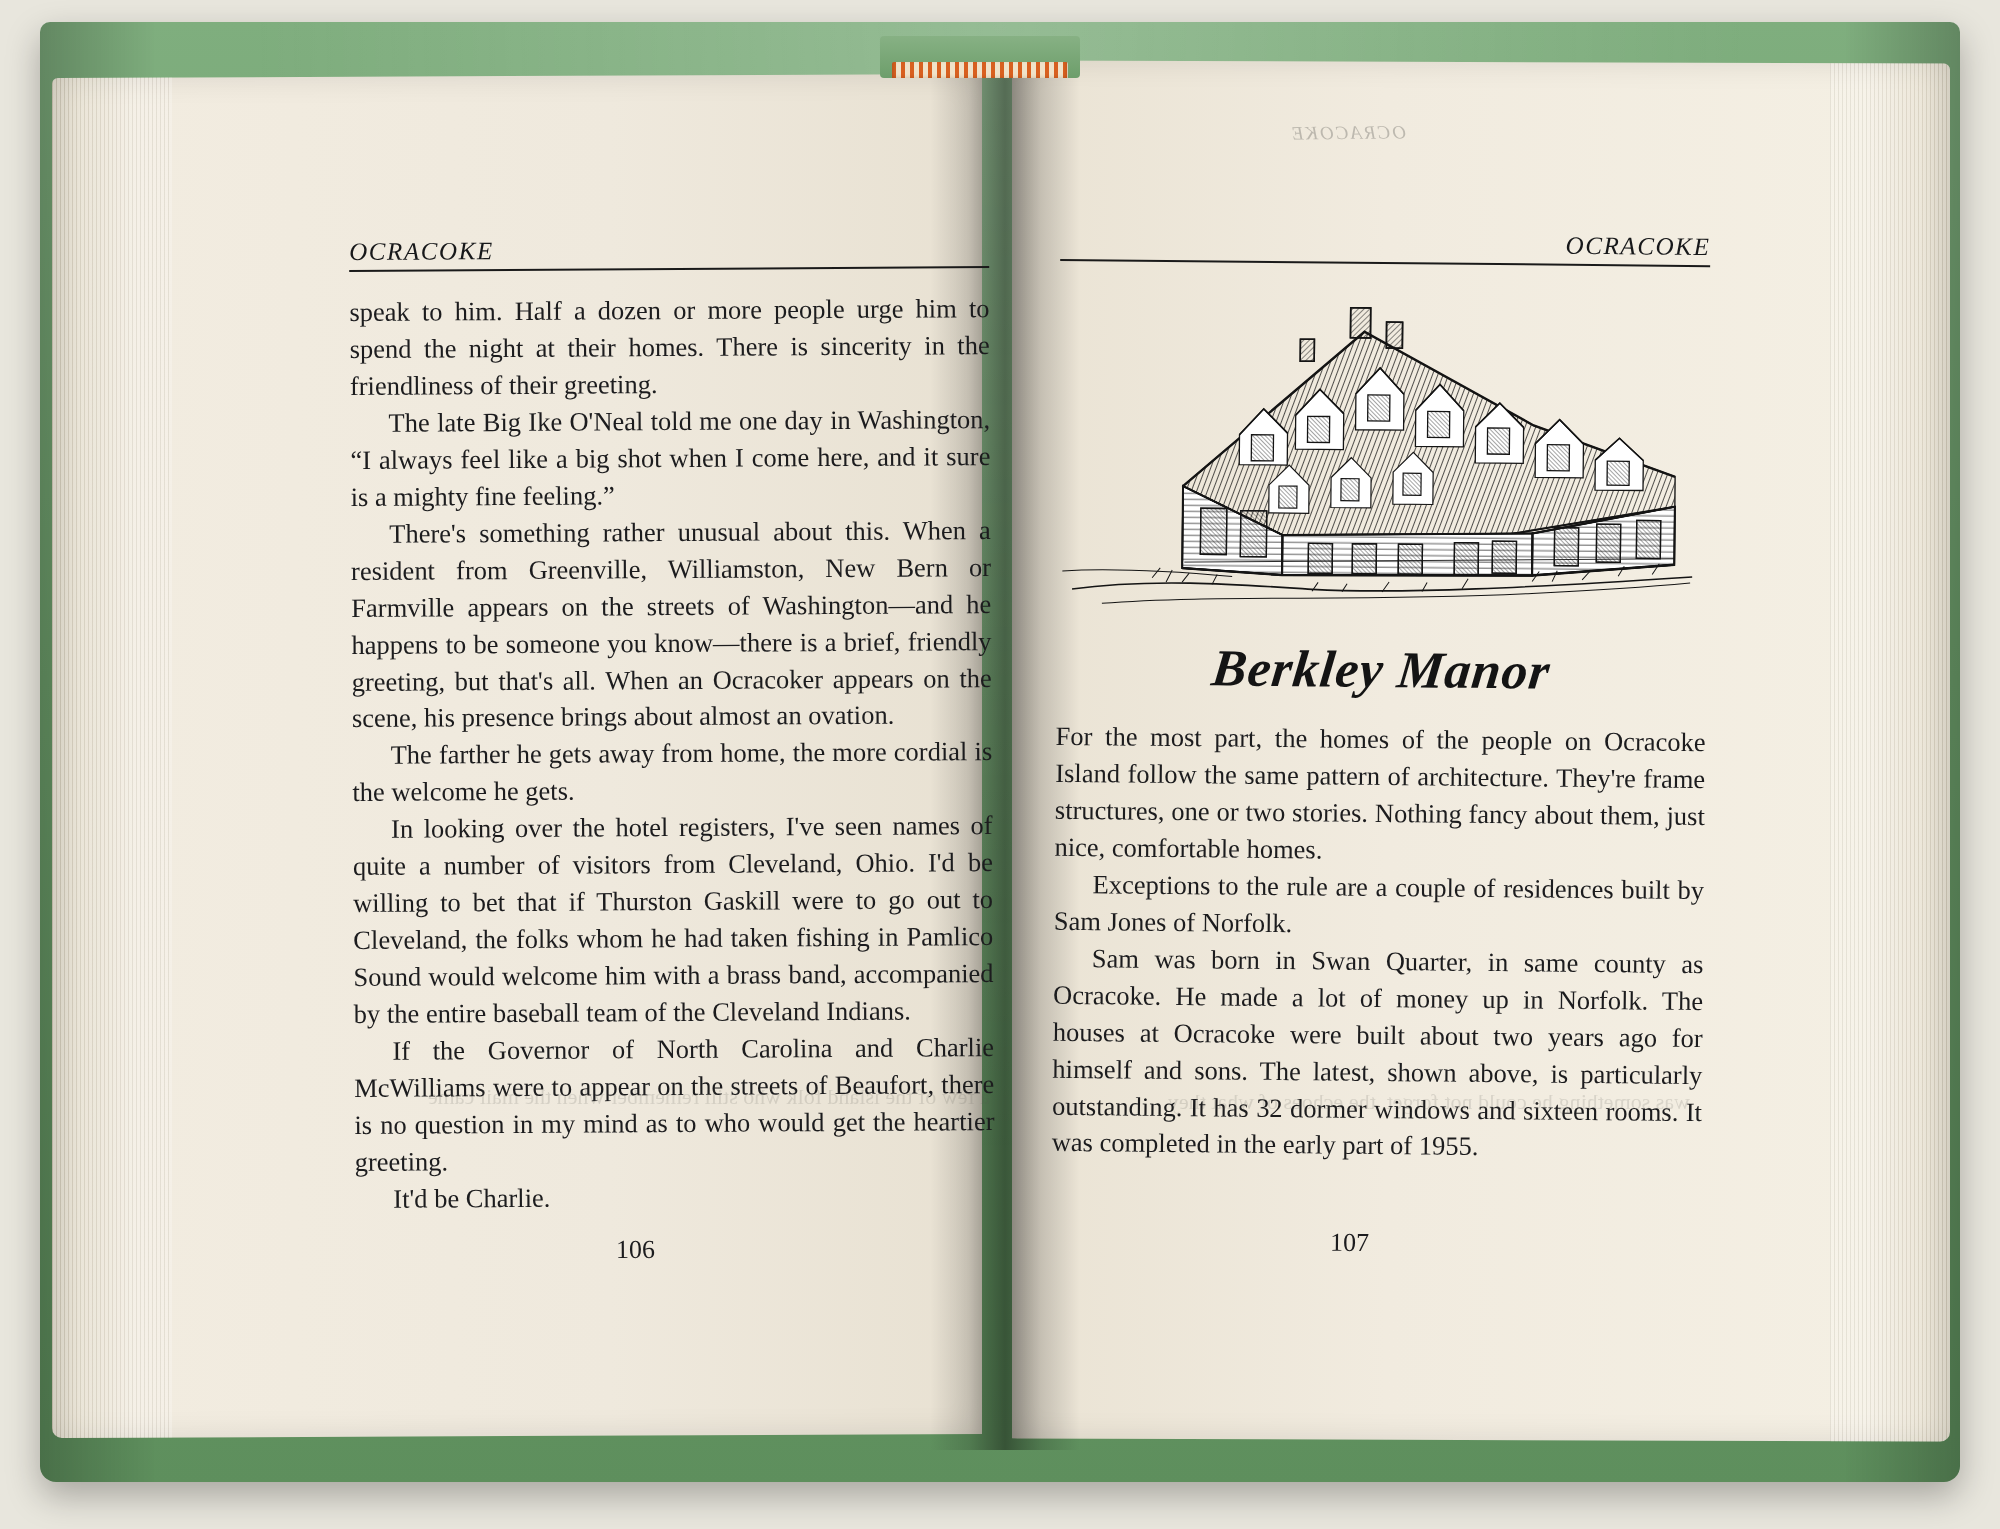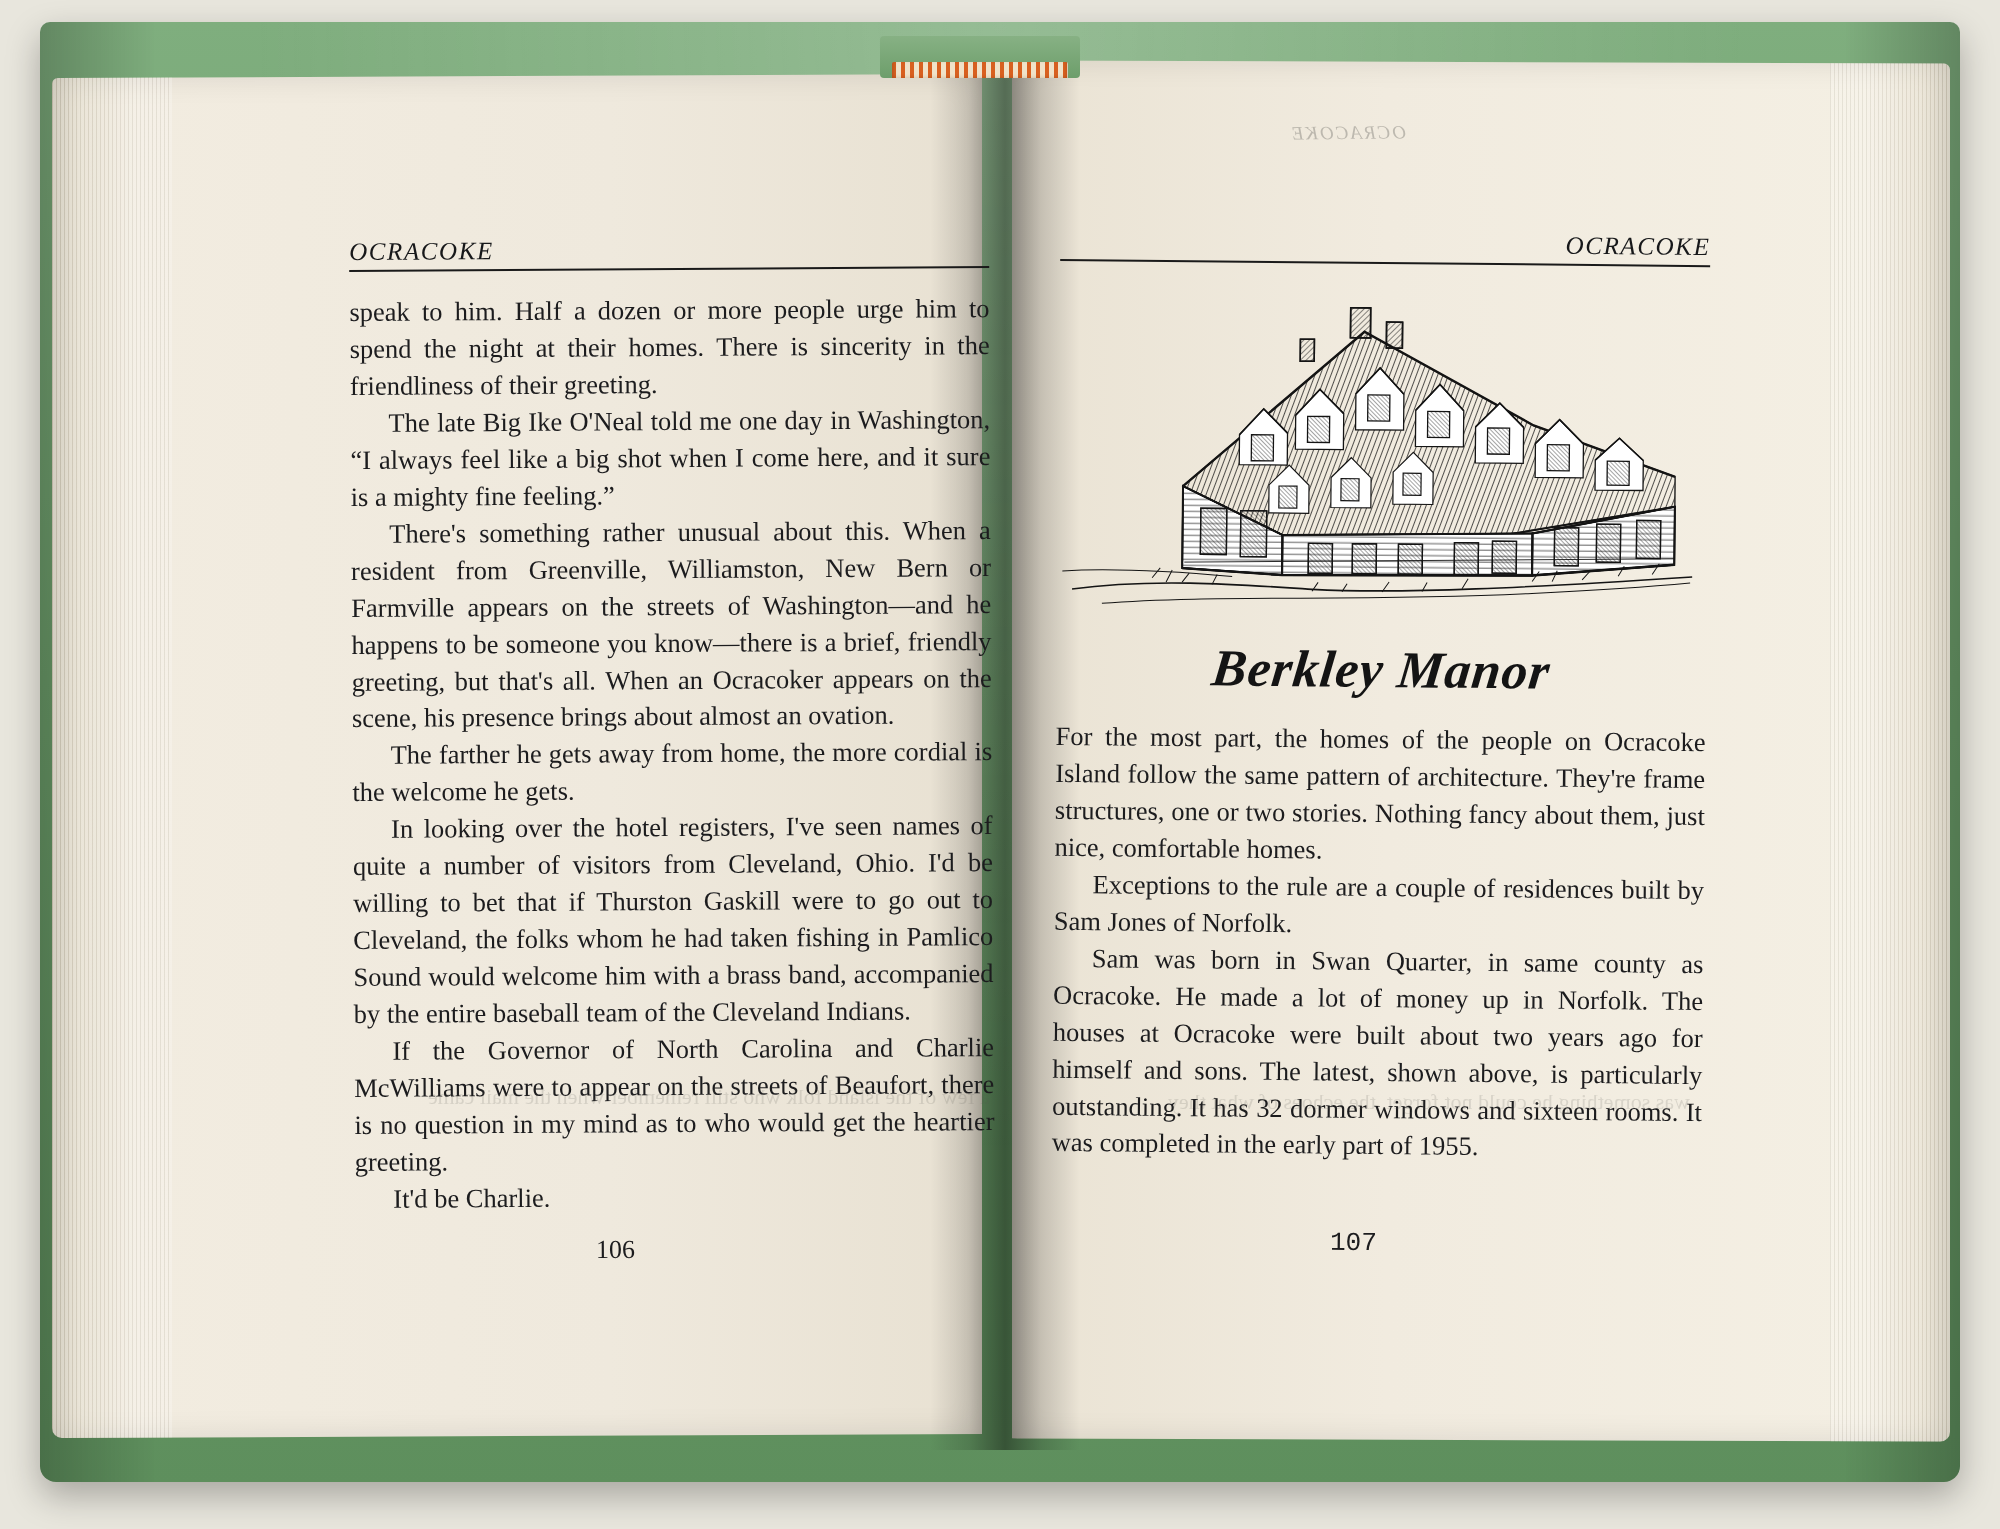--- a/index.html
+++ b/index.html
@@ -170,22 +170,22 @@
     text-indent: 1.45em;
   }
   .body-text p.noindent { text-indent: 0; }
 
   .folio {
     position: absolute;
     font-size: 26px;
     color: #1c1c1e;
     font-family: "Liberation Serif", serif;
   }
-  #folio-left { left: 596px; top: 1235px; transform: rotate(-0.35deg); }
-  #folio-right { left: 1330px; top: 1228px; transform: rotate(0.55deg); font-family: Liberation Mono, monospace; }
+  #folio-left { left: 616px; top: 1235px; transform: rotate(-0.35deg); }
+  #folio-right { left: 1330px; top: 1228px; transform: rotate(0.55deg); }
 
   
   #illustration {
     margin: 10px auto 0;
     width: 640px;
     height: 360px;
     position: relative;
   }
   #illustration svg { display: block; width: 100%; height: 100%; }
 

